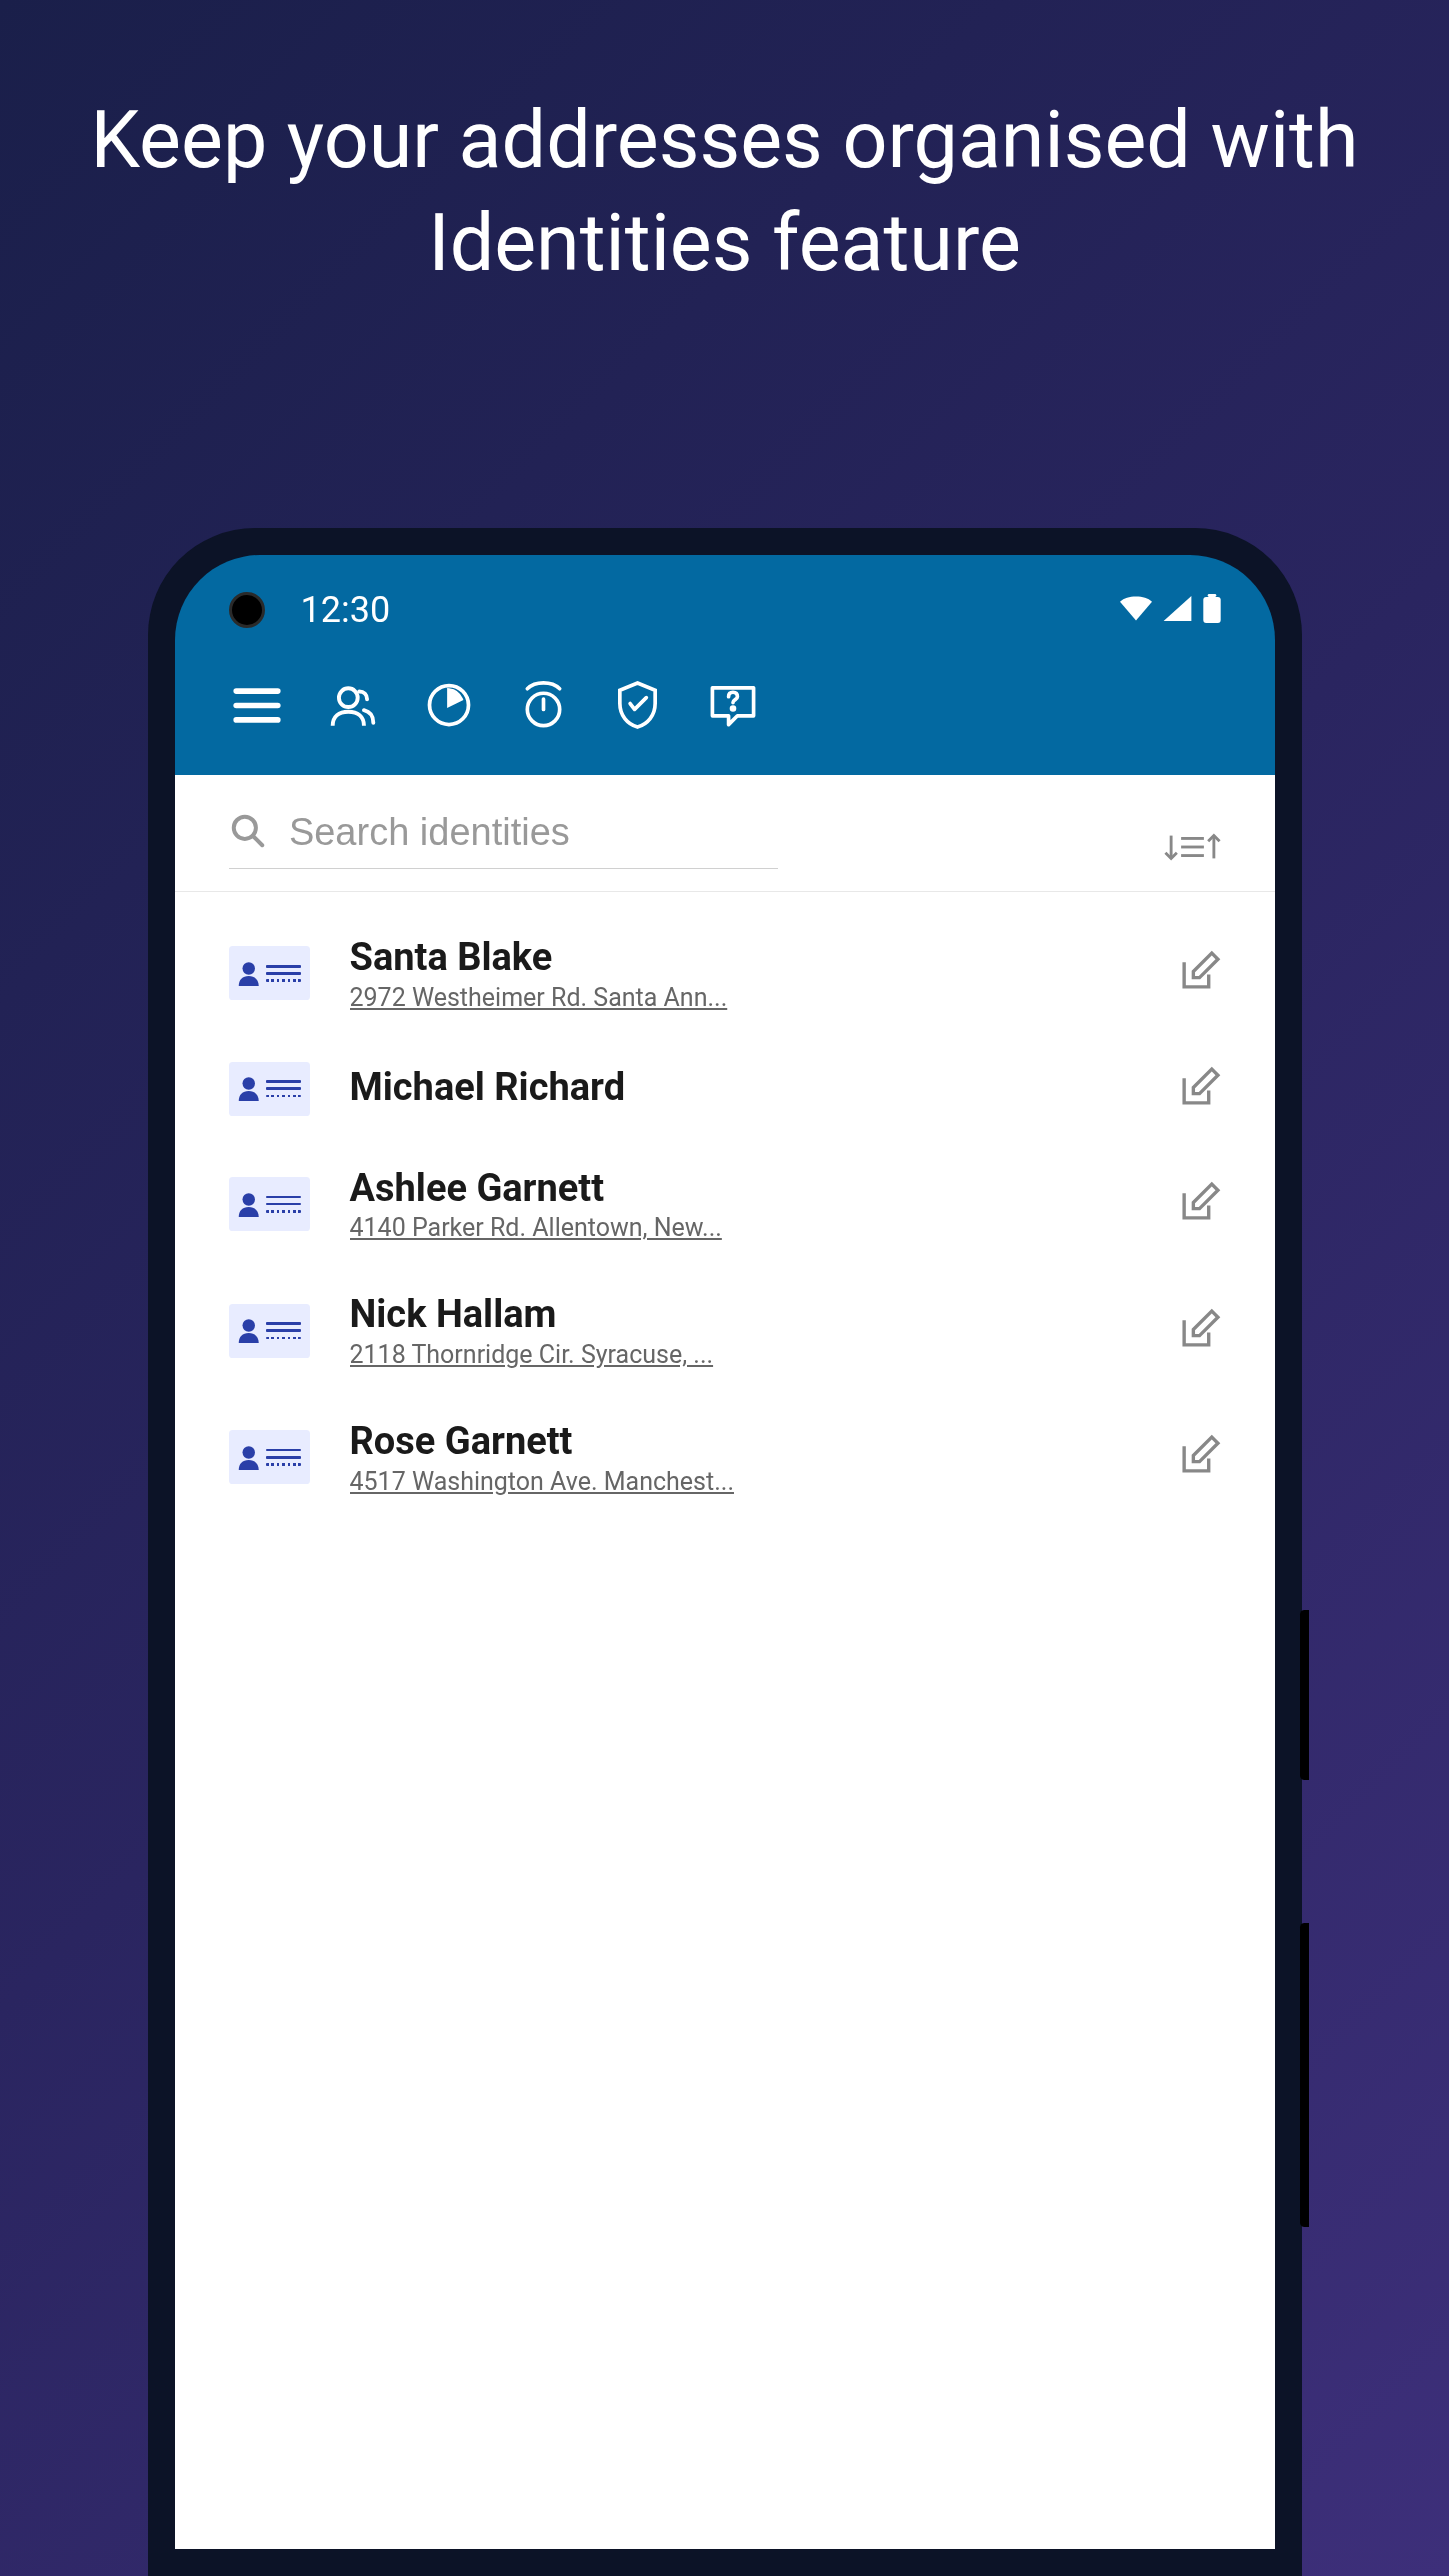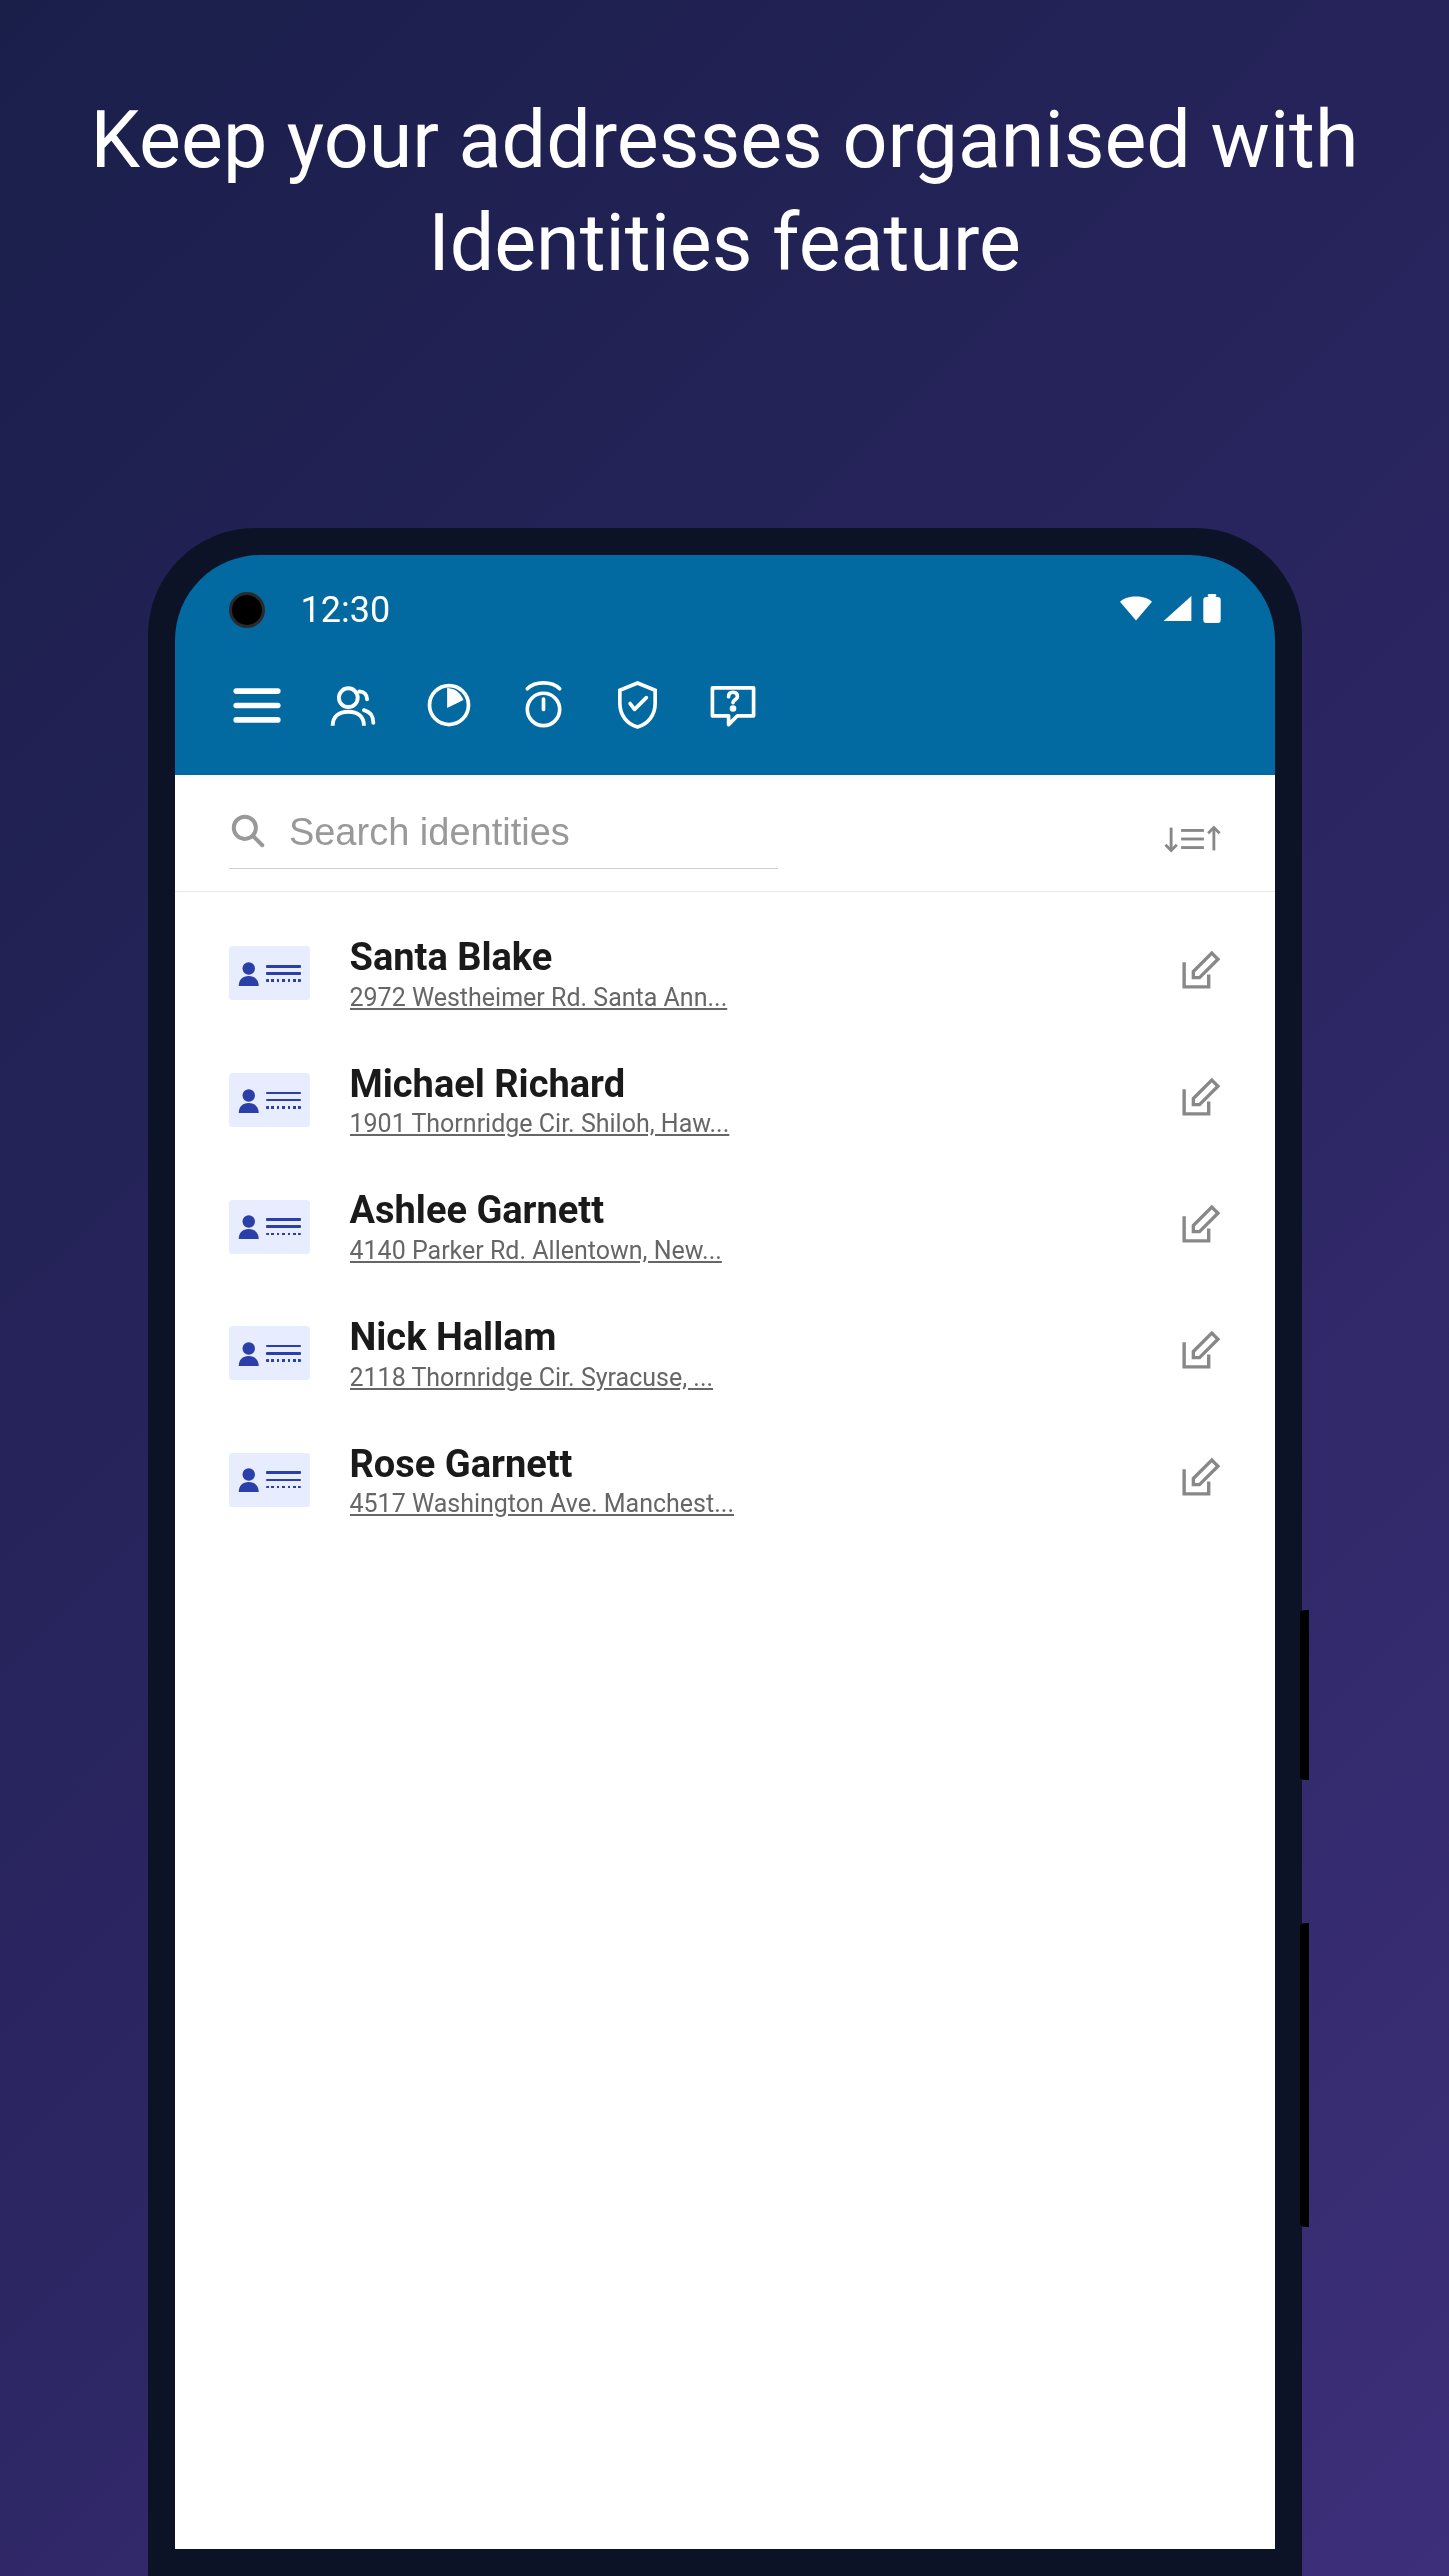--- a/index.html
+++ b/index.html
@@ -80,21 +80,21 @@
       display: flex;
       align-items: center;
       justify-content: center;
     }
     .content-area {
       background: white;
       height: 100%;
     }
     .search-bar {
       display: flex;
-      align-items: center;
+      align-items: flex-end;
       padding: 36px 54px 22.4px 54px;
       gap: 33px;
       border-bottom: 1.8px solid #e8e8e8;
     }
     .search-input-wrap {
       display: flex;
       align-items: center;
       gap: 22.4px;
       flex: 1;
       border-bottom: 1.8px solid #d0d0d0;
@@ -330,21 +330,20 @@
               <path d="M0 20 C0 15 3 12 8 12 C13 12 16 15 16 20 Z"></path>
             </svg>
             <div class="avatar-lines">
               <div class="avatar-line"></div>
               <div class="avatar-line"></div>
               <div class="avatar-line dotted"></div>
             </div>
           </div>
           <div class="identity-info">
             <div class="identity-name">Michael Richard</div>
-            <div class="identity-address">1901 Thornridge Cir. Shiloh, Haw...</div>
           </div>
           <span class="edit-icon">
             <svg width="43" height="43" viewBox="0 0 28 28" fill="none" stroke="#888" stroke-width="2.2">
               <path d="M4 8 L4 24 L20 24 L20 16"></path>
               <path d="M12 16 L24 4 L20 0 L8 12 L8 16 Z" transform="translate(2,2)"></path>
             </svg>
           </span>
         </div>
 
         <div class="identity-item">

